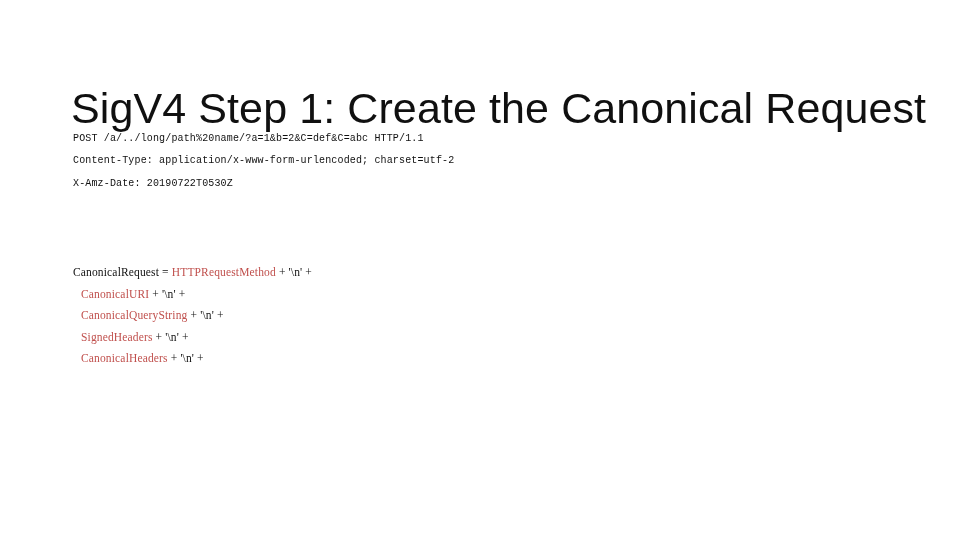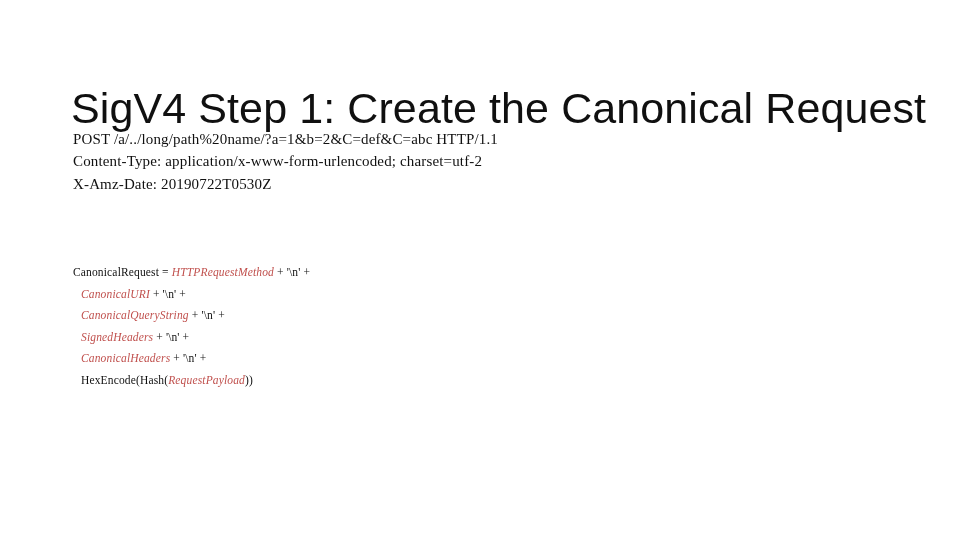--- a/index.html
+++ b/index.html
@@ -32,22 +32,22 @@
     letter-spacing: 0.1px;
     white-space: nowrap;
   }
   .request-block {
     position: absolute;
     left: 73px;
     top: 128px;
     width: 700px;
   }
   .request-line {
-    font-family: Liberation Serif, serif;
-    font-size: 15px;
+    font-family: Liberation Mono, monospace;
+    font-size: 10px;
     line-height: 22.3px;
     color: #101010;
     white-space: pre;
     letter-spacing: 0.15px;
   }
   .code-block {
     position: absolute;
     left: 73px;
     top: 262px;
     width: 700px;
@@ -58,21 +58,20 @@
     line-height: 21.6px;
     color: #101010;
     white-space: pre;
     letter-spacing: 0.15px;
   }
   .code-line.indented {
     padding-left: 8px;
   }
   .tok-var {
     color: #C0504D;
-    font-style: italic;
   }
   .tok-plain {
     color: #101010;
     font-style: normal;
   }
 </style>
 </head>
 <body>
 
 <div class="slide">
@@ -84,16 +83,15 @@
       <div class="request-line">Content-Type: application/x-www-form-urlencoded; charset=utf-2</div>
       <div class="request-line">X-Amz-Date: 20190722T0530Z</div>
     </div>
 
   <div class="code-block">
       <div class="code-line"><span class="tok-plain">CanonicalRequest = </span><span class="tok-var">HTTPRequestMethod</span><span class="tok-plain"> + '\n' +</span></div>
       <div class="code-line indented"><span class="tok-var">CanonicalURI</span><span class="tok-plain"> + '\n' +</span></div>
       <div class="code-line indented"><span class="tok-var">CanonicalQueryString</span><span class="tok-plain"> + '\n' +</span></div>
       <div class="code-line indented"><span class="tok-var">SignedHeaders</span><span class="tok-plain"> + '\n' +</span></div>
       <div class="code-line indented"><span class="tok-var">CanonicalHeaders</span><span class="tok-plain"> + '\n' +</span></div>
-      <div class="code-line indented"><span class="tok-plain">HexEncode(Hash(</span><span class="tok-var">RequestPayload</span><span class="tok-plain">))</span></div>
     </div>
 
 </div>
 
 </body></html>

